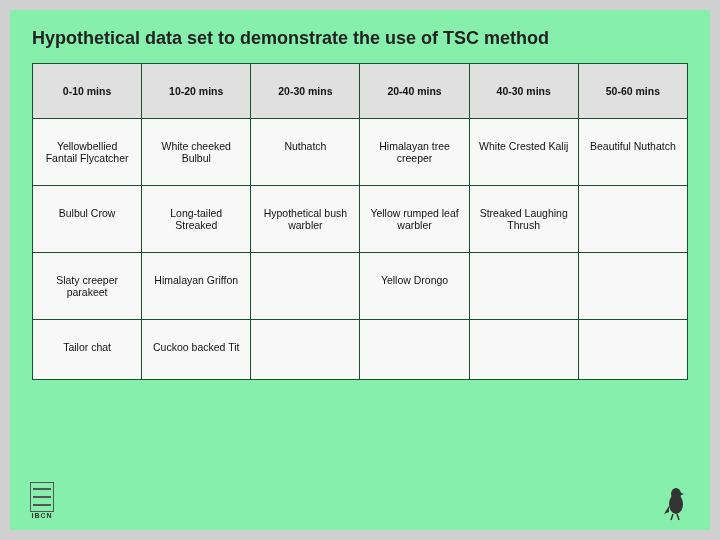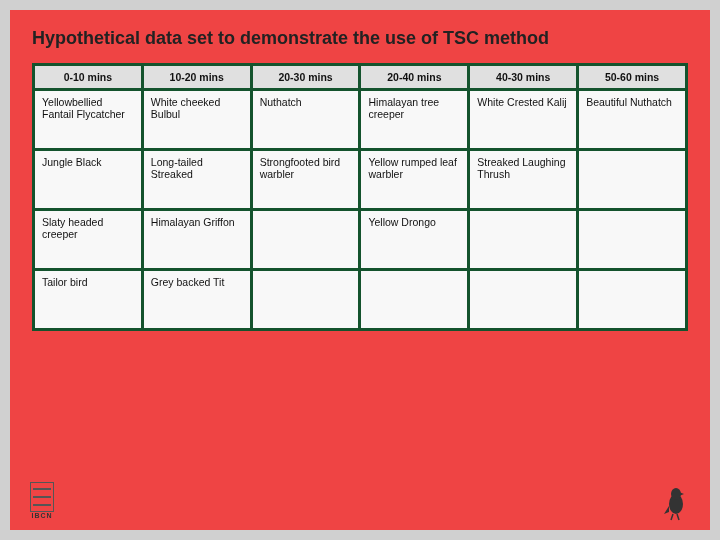--- a/index.html
+++ b/index.html
@@ -9,21 +9,21 @@
       font-family: Arial, sans-serif;
       width: 720px;
       height: 540px;
       overflow: hidden;
       display: flex;
       align-items: center;
       justify-content: center;
     }
 
     .slide {
-      background: #ef4444;
+      background: #86efac;
       width: 700px;
       height: 520px;
       padding: 18px 22px 14px 22px;
       position: relative;
     }
 
     .slide-title {
       font-size: 18px;
       font-weight: bold;
       color: #222;
@@ -31,36 +31,37 @@
     }
 
     .data-table {
       width: 100%;
       border-collapse: collapse;
       font-size: 10.5px;
       color: #111;
     }
 
     .data-table th, .data-table td {
-      border: 3px solid #14532d;
-      padding: 5px 7px;
+      border: 1px solid #14532d;
+      padding: 21px 7px;
       vertical-align: top;
       width: calc(100% / 6);
     }
 
     .data-table th {
       background: #e0e0e0;
       font-weight: bold;
       font-size: 10.5px;
     }
 
     .data-table td {
       background: #f8f8f8;
       min-height: 55px;
       height: 60px;
+      text-align: center;
     }
 
     .bottom-left-logo {
       position: absolute;
       bottom: 10px;
       left: 18px;
       width: 28px;
       height: 40px;
       display: flex;
       flex-direction: column;
@@ -123,38 +124,38 @@
 
     <tr>
           <td>Yellowbellied Fantail Flycatcher</td>
           <td>White cheeked Bulbul</td>
           <td>Nuthatch</td>
           <td>Himalayan tree creeper</td>
           <td>White Crested Kalij</td>
           <td>Beautiful Nuthatch</td>
         </tr>
         <tr>
-          <td>Jungle Black</td>
+          <td>Bulbul Crow</td>
           <td>Long-tailed Streaked</td>
-          <td>Strongfooted bird warbler</td>
+          <td>Hypothetical bush warbler</td>
           <td>Yellow rumped leaf warbler</td>
           <td>Streaked Laughing Thrush</td>
           <td></td>
         </tr>
         <tr>
-          <td>Slaty headed creeper</td>
+          <td>Slaty creeper parakeet</td>
           <td>Himalayan Griffon</td>
           <td></td>
           <td>Yellow Drongo</td>
           <td></td>
           <td></td>
         </tr>
         <tr>
-          <td>Tailor bird</td>
-          <td>Grey backed Tit</td>
+          <td>Tailor chat</td>
+          <td>Cuckoo backed Tit</td>
           <td></td>
           <td></td>
           <td></td>
           <td></td>
         </tr>
       </tbody>
   </table>
 
   <div class="bottom-left-logo">
     <div class="logo-box">

